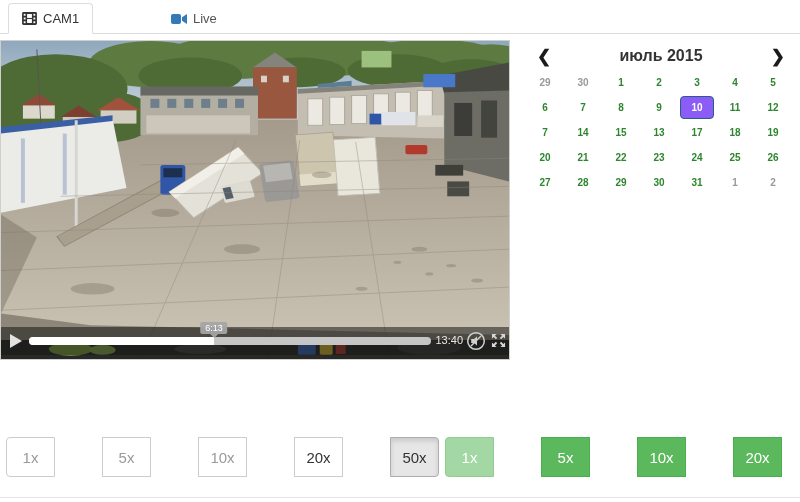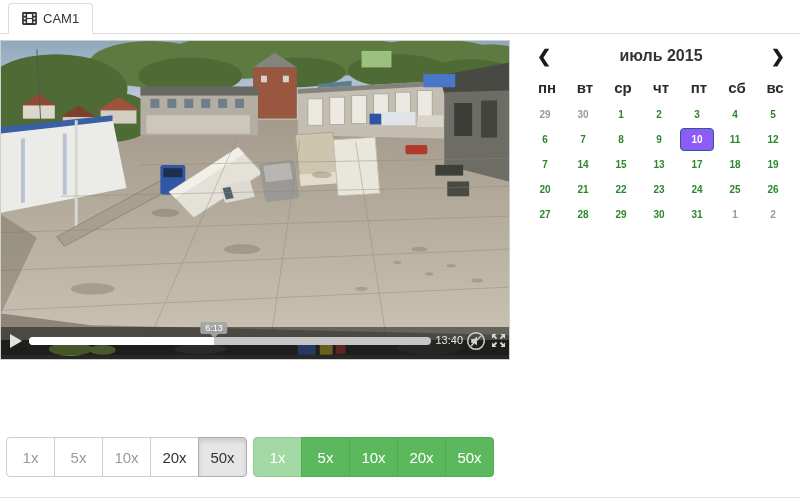--- a/index.html
+++ b/index.html
@@ -41,21 +41,21 @@
               padding:1px 5px; border-radius:2px; white-space:nowrap; }
   .seek-tip::after { content:""; position:absolute; top:100%; left:50%;
                      margin-left:-4px; border:4px solid transparent;
                      border-top-color:rgba(165,165,165,0.95); }
   .time-disp { position:absolute; right:46px; top:7px; font-size:11px; color:#e8e8e8; }
   .mute-btn  { position:absolute; right:23px; top:4px; cursor:pointer; }
   .fs-btn    { position:absolute; right:3px;  top:6px; cursor:pointer; }
 
   
   .speedbar { position:absolute; left:6px; top:437px; display:flex; gap:6px; }
-  .btn-group { display:flex; }
+  .btn-group { display:flex;gap:48px; }
   .sbtn { width:49px; height:40px; font-size:15px; cursor:pointer;
           font-family:"Liberation Sans", sans-serif; margin-left:-1px; }
   .sbtn:first-child { margin-left:0; border-radius:4px 0 0 4px; }
   .sbtn:last-child  { border-radius:0 4px 4px 0; }
   .btn-group.white .sbtn { background:#fff; border:1px solid #ccc; color:#333; }
   .btn-group.white .sbtn.muted  { color:#9a9a9a; }
   .btn-group.white .sbtn.active { background:#e6e6e6; border-color:#adadad;
           box-shadow:inset 0 3px 5px rgba(0,0,0,0.125); z-index:2; position:relative; }
   .btn-group.green .sbtn { background:#5cb85c; border:1px solid #4cae4c; color:#fff; }
   .btn-group.green .sbtn.light { background:#a3d7a3; border-color:#8fce8f; }
@@ -98,20 +98,29 @@
             <rect x="12.2" y="2" width="2" height="2"></rect>
             <rect x="12.2" y="6" width="2" height="2"></rect>
             <rect x="12.2" y="10" width="2" height="2"></rect>
             <rect x="5.4" y="2.2" width="5.2" height="4.2"></rect>
             <rect x="5.4" y="7.6" width="5.2" height="4.2"></rect>
           </g>
         </svg>
     </span>
     <span>CAM1</span>
   </a>
+  <a class="tab tab-live">
+    <span class="ticon">
+      <svg width="16" height="12" viewBox="0 0 16 12">
+          <rect x="0" y="1" width="10" height="10" rx="2" fill="currentColor"></rect>
+          <polygon points="11,4.2 16,1 16,11 11,7.8" fill="currentColor"></polygon>
+        </svg>
+    </span>
+    <span>Live</span>
+  </a>
 </div>
 
 <div class="player">
   <svg class="scene" viewBox="0 0 510 385" preserveAspectRatio="none">
     <defs>
       <linearGradient id="sky" x1="0" y1="0" x2="0" y2="1">
         <stop offset="0" stop-color="#90a8bd"></stop>
           <stop offset="1" stop-color="#d3dce3"></stop>
       </linearGradient>
       <linearGradient id="ground" x1="0" y1="0" x2="0" y2="1">
@@ -302,29 +311,20 @@
       <button class="sbtn normal">50x</button>
     </div>
 </div>
 
 <div class="calendar">
   <div class="cal-head">
     <span class="cal-arrow">❮</span>
     <span class="cal-title">июль 2015</span>
     <span class="cal-arrow">❯</span>
   </div>
-  <div class="cal-weekdays">
-      <span class="wd">пн</span>
-      <span class="wd">вт</span>
-      <span class="wd">ср</span>
-      <span class="wd">чт</span>
-      <span class="wd">пт</span>
-      <span class="wd">сб</span>
-      <span class="wd">вс</span>
-    </div>
   <div class="cal-grid">
       <div class="dcell muted">
         <span>29</span>
       </div>
       <div class="dcell muted">
         <span>30</span>
       </div>
       <div class="dcell day">
         <span>1</span>
       </div>

